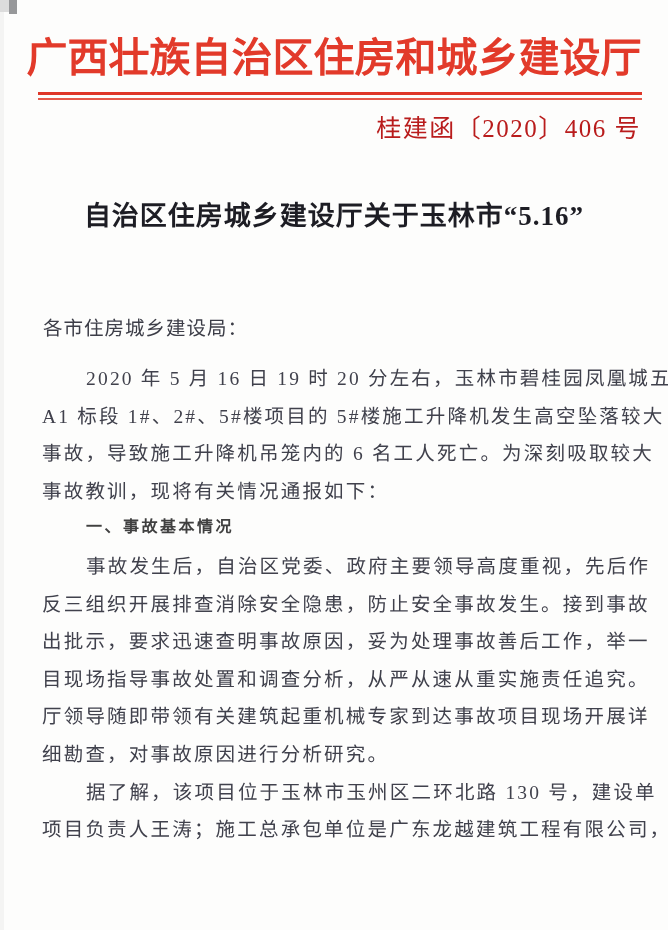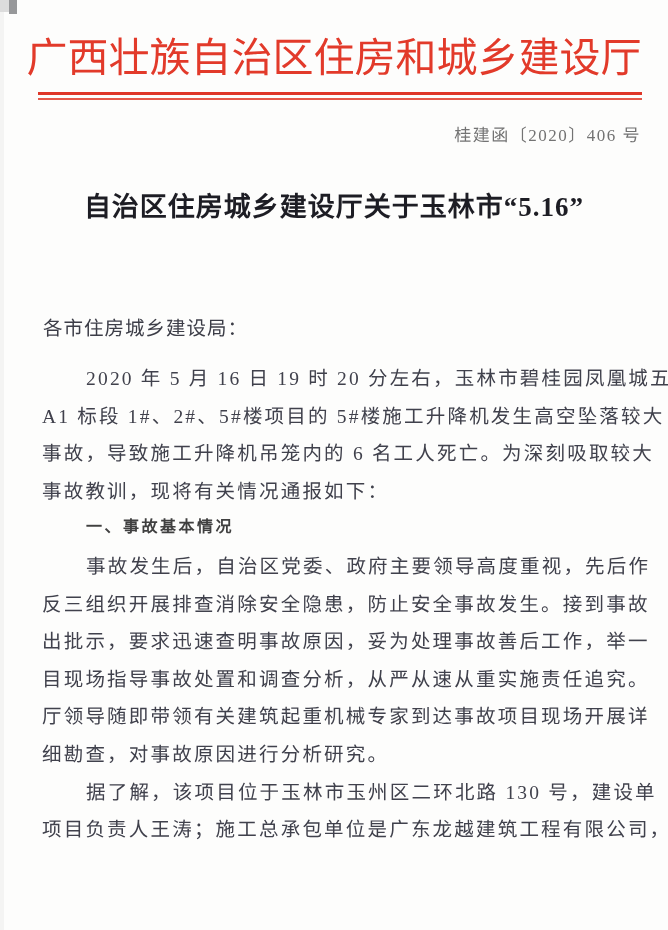--- a/index.html
+++ b/index.html
@@ -33,45 +33,45 @@
     left: 0; top: 0; bottom: 0;
     width: 4px;
     background: #f4f4f3;
   }
   
   .agency {
     position: absolute;
     top: 24px; left: 0; right: 0;
     text-align: center;
     font-size: 41px;
-    font-weight: normal;
+    font-weight: bold;
     letter-spacing: 0px;
     white-space: nowrap;
   }
   .redline {
     position: absolute;
     top: 92px;
     left: 38px;
     right: 26px;
     height: 3px;
     border-top: 3px solid #df3628;
     border-bottom: 2px solid #e5584a;
   }
   .doc-number {
     position: absolute;
-    top: 121px;
+    top: 108px;
     right: 27px;
-    font-size: 17px;
+    font-size: 25px;
     letter-spacing: 1.5px;
-    color: #737373;
+    color: #b91c1c;
     white-space: nowrap;
   }
   .title {
     position: absolute;
-    top: 188px; left: 0; right: 0;
+    top: 197px; left: 0; right: 0;
     text-align: center;
     font-size: 27px;
     font-weight: bold;
     line-height: 39px;
     color: #1d1d24;
     letter-spacing: 1px;
     white-space: nowrap;
   }
   .salutation {
     position: absolute;

